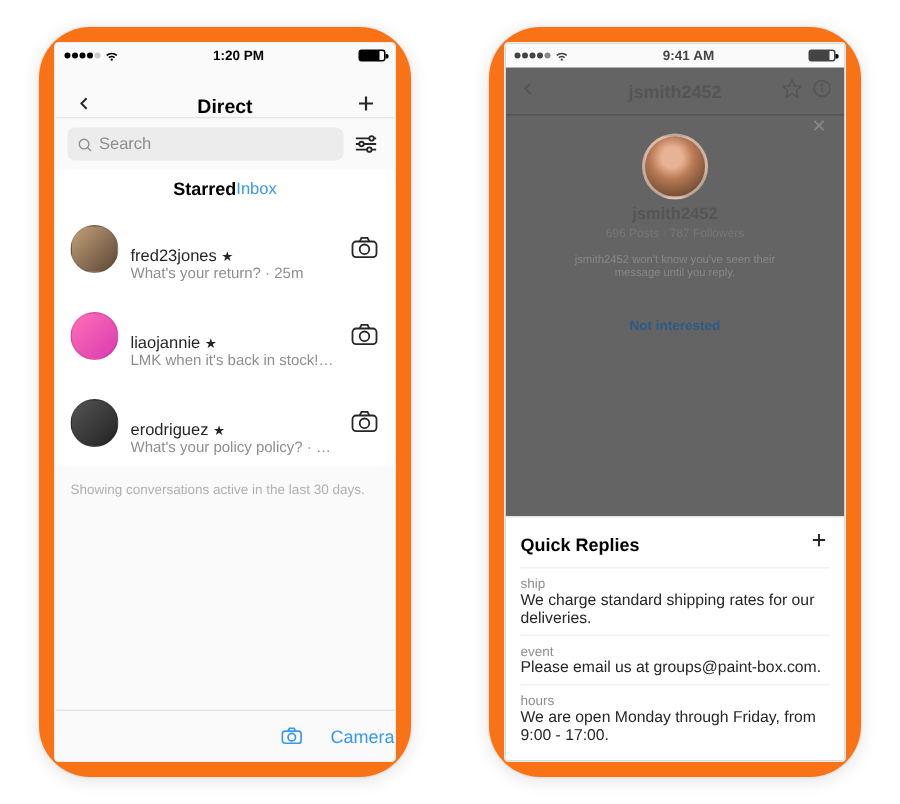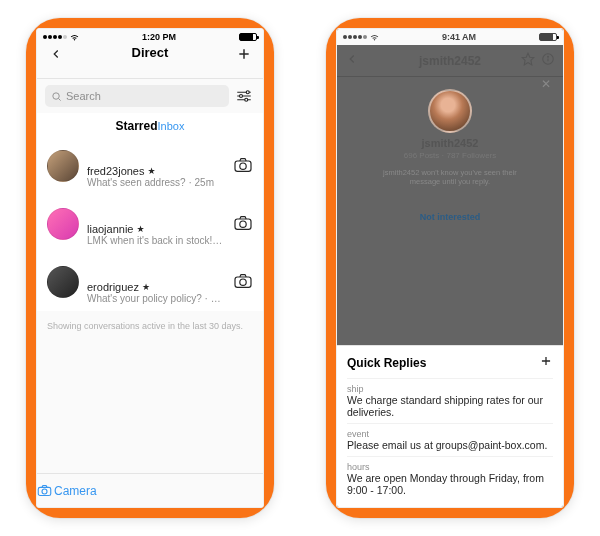--- a/index.html
+++ b/index.html
@@ -35,21 +35,21 @@
   .dots { display:flex; gap:1px; }
   .dots span { width:4px; height:4px; border-radius:50%; background:#000; }
   .dots span.off { background:#ccc; }
   .wifi { width:9px; height:7px; }
   .battery { width:18px; height:8px; border:1px solid #000; border-radius:2px; position:relative;}
   .battery::after{content:"";position:absolute;right:-3px;top:1.5px;width:2px;height:3px;background:#000;border-radius:0 1px 1px 0;}
   .battery .fill{height:100%;width:80%;background:#000;}
   .time { font-weight:600; font-size:9px;}
   
   .navbar {
-    height: 34px; display:flex; align-items:flex-start; justify-content:space-between;
+    height: 34px; display:flex; align-items:flex-end; justify-content:space-between;
     padding: 0 10px; border-bottom:1px solid #e4e4e4; background:#fafafa;
   }
   .navbar .title { font-weight:600; font-size:13px; }
   .nav-icon { width:18px; height:18px; display:flex; align-items:center; justify-content:center;}
   
   .search-row {
     display:flex; align-items:flex-end; gap:6px; padding:6px 8px; background:#fafafa;
   }
   .search-box {
     flex:1; background:#ececec; border-radius:5px; height:22px;
@@ -77,22 +77,22 @@
   .row .text { flex:1; min-width:0;margin-top:21px; }
   .row .name { font-size:11px; color:#262626; font-weight:500; display:flex; align-items:center; gap:3px;}
   .row .sub { font-size:10px; color:#8e8e8e; white-space:nowrap; overflow:hidden; text-overflow:ellipsis;}
   .star-glyph { font-size:9px; }
   .cam-icon { width:20px; height:18px; }
   .footer-note {
     font-size:9px; color:#b0b0b0; padding:10px 10px 0;
   }
   
   .bottom-tab {
-    margin-top:auto; height:34px; display:flex; align-items:center; justify-content:flex-start;
-    border-top:1px solid #e4e4e4; background:#fafafa; gap:2px;
+    margin-top:auto; height:34px; display:flex; align-items:center; justify-content:flex-end;
+    border-top:1px solid #e4e4e4; background:#fafafa; gap:18px;
     color:#3897f0; font-size:12px; font-weight:500;
   }
   
   .overlay {
     position:absolute; inset:0; background:rgba(0,0,0,0.6);
     display:flex; flex-direction:column;
   }
   .dim-card {
     margin: 4px 6px 0; background:rgba(250,250,250,0.0); flex:1;
     display:flex; flex-direction:column; align-items:center; padding-top:8px;
@@ -206,21 +206,21 @@
     </div>
 
     <div class="list">
       <div class="row">
         <div class="avatar av1"></div>
         <div class="text">
           <div class="name">
               <span>fred23jones</span>
               <span class="star-glyph">★</span>
             </div>
-          <div class="sub"><span>What's seen address?</span> · <span>25m</span></div>
+          <div class="sub"><span>What's your return?</span> · <span>25m</span></div>
         </div>
         <div class="cam-icon">
           <svg width="20" height="16" viewBox="0 0 24 20" fill="none" stroke="#262626" stroke-width="1.5">
               <rect x="2" y="5" width="20" height="13" rx="3"></rect>
               <circle cx="12" cy="11.5" r="4"></circle>
               <path d="M8 5l1.5-3h5L16 5"></path>
             </svg>
         </div>
       </div>
       <div class="row">

